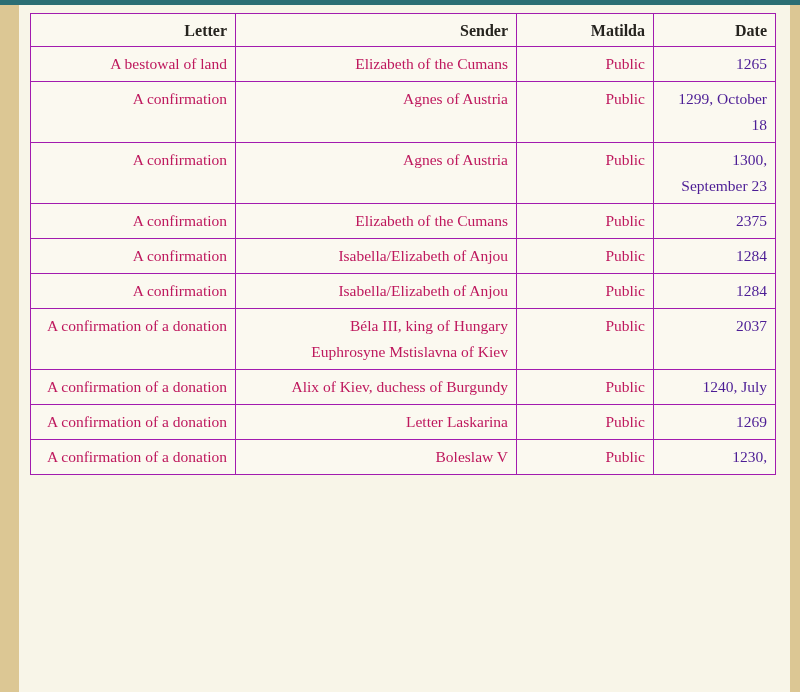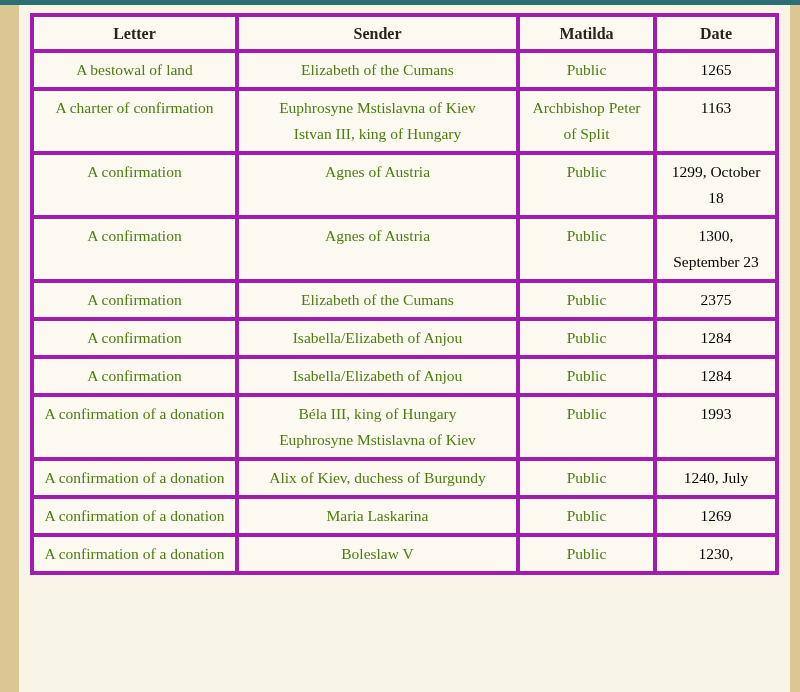--- a/index.html
+++ b/index.html
@@ -33,40 +33,40 @@
   }
   table.letters {
     position: absolute; top: 13px; left: 30px;
     width: 745px;
     border-collapse: collapse;
     table-layout: fixed;
     z-index: 2;
     background: #fbf9f0;
   }
   th, td {
-    border: 4px solid #a21caf;
-    text-align: center;
+    border: 1px solid #a21caf;
+    text-align: right;
     vertical-align: top;
     background: #fbf9f0;
   }
   th {
     font-size: 16px;
     font-weight: bold;
     color: #26241f;
     line-height: 27px;
     padding: 3px 8px 2px 8px;
   }
   td {
     font-size: 15.5px;
     line-height: 26px;
     padding: 4px 8px;
     white-space: pre-line;
   }
-  td.link { color: #4d7c0f; cursor: pointer; }
-  td.c-date { color: #000000; }
+  td.link { color: #be185d; cursor: pointer; }
+  td.c-date { color: #4c1d95; }
   col.c1 { width: 205px; }
   col.c2 { width: 281px; }
   col.c3 { width: 137px; }
   col.c4 { width: 122px; }
 </style>
 </head>
 <body>
 
 <div class="top-bar" style="background: rgb(43, 110, 116);"></div>
 <div class="side-strip left" style="background: rgb(220, 199, 148);"></div>
@@ -92,27 +92,20 @@
     </tr>
   </thead>
   <tbody>
       <tr>
         <td class="c-letter link">A bestowal of land</td>
         <td class="c-sender link">Elizabeth of the Cumans</td>
         <td class="c-receiver link">Public</td>
         <td class="c-date">1265</td>
       </tr>
       <tr>
-        <td class="c-letter link">A charter of confirmation</td>
-        <td class="c-sender link">Euphrosyne Mstislavna of Kiev
-Istvan III, king of Hungary</td>
-        <td class="c-receiver link">Archbishop Peter of Split</td>
-        <td class="c-date">1163</td>
-      </tr>
-      <tr>
         <td class="c-letter link">A confirmation</td>
         <td class="c-sender link">Agnes of Austria</td>
         <td class="c-receiver link">Public</td>
         <td class="c-date">1299, October 18</td>
       </tr>
       <tr>
         <td class="c-letter link">A confirmation</td>
         <td class="c-sender link">Agnes of Austria</td>
         <td class="c-receiver link">Public</td>
         <td class="c-date">1300, September 23</td>
@@ -133,31 +126,31 @@
         <td class="c-letter link">A confirmation</td>
         <td class="c-sender link">Isabella/Elizabeth of Anjou</td>
         <td class="c-receiver link">Public</td>
         <td class="c-date">1284</td>
       </tr>
       <tr>
         <td class="c-letter link">A confirmation of a donation</td>
         <td class="c-sender link">Béla III, king of Hungary
 Euphrosyne Mstislavna of Kiev</td>
         <td class="c-receiver link">Public</td>
-        <td class="c-date">1993</td>
+        <td class="c-date">2037</td>
       </tr>
       <tr>
         <td class="c-letter link">A confirmation of a donation</td>
         <td class="c-sender link">Alix of Kiev, duchess of Burgundy</td>
         <td class="c-receiver link">Public</td>
         <td class="c-date">1240, July</td>
       </tr>
       <tr>
         <td class="c-letter link">A confirmation of a donation</td>
-        <td class="c-sender link">Maria Laskarina</td>
+        <td class="c-sender link">Letter Laskarina</td>
         <td class="c-receiver link">Public</td>
         <td class="c-date">1269</td>
       </tr>
       <tr>
         <td class="c-letter link">A confirmation of a donation</td>
         <td class="c-sender link">Boleslaw V</td>
         <td class="c-receiver link">Public</td>
         <td class="c-date">1230,</td>
       </tr>
     </tbody>

